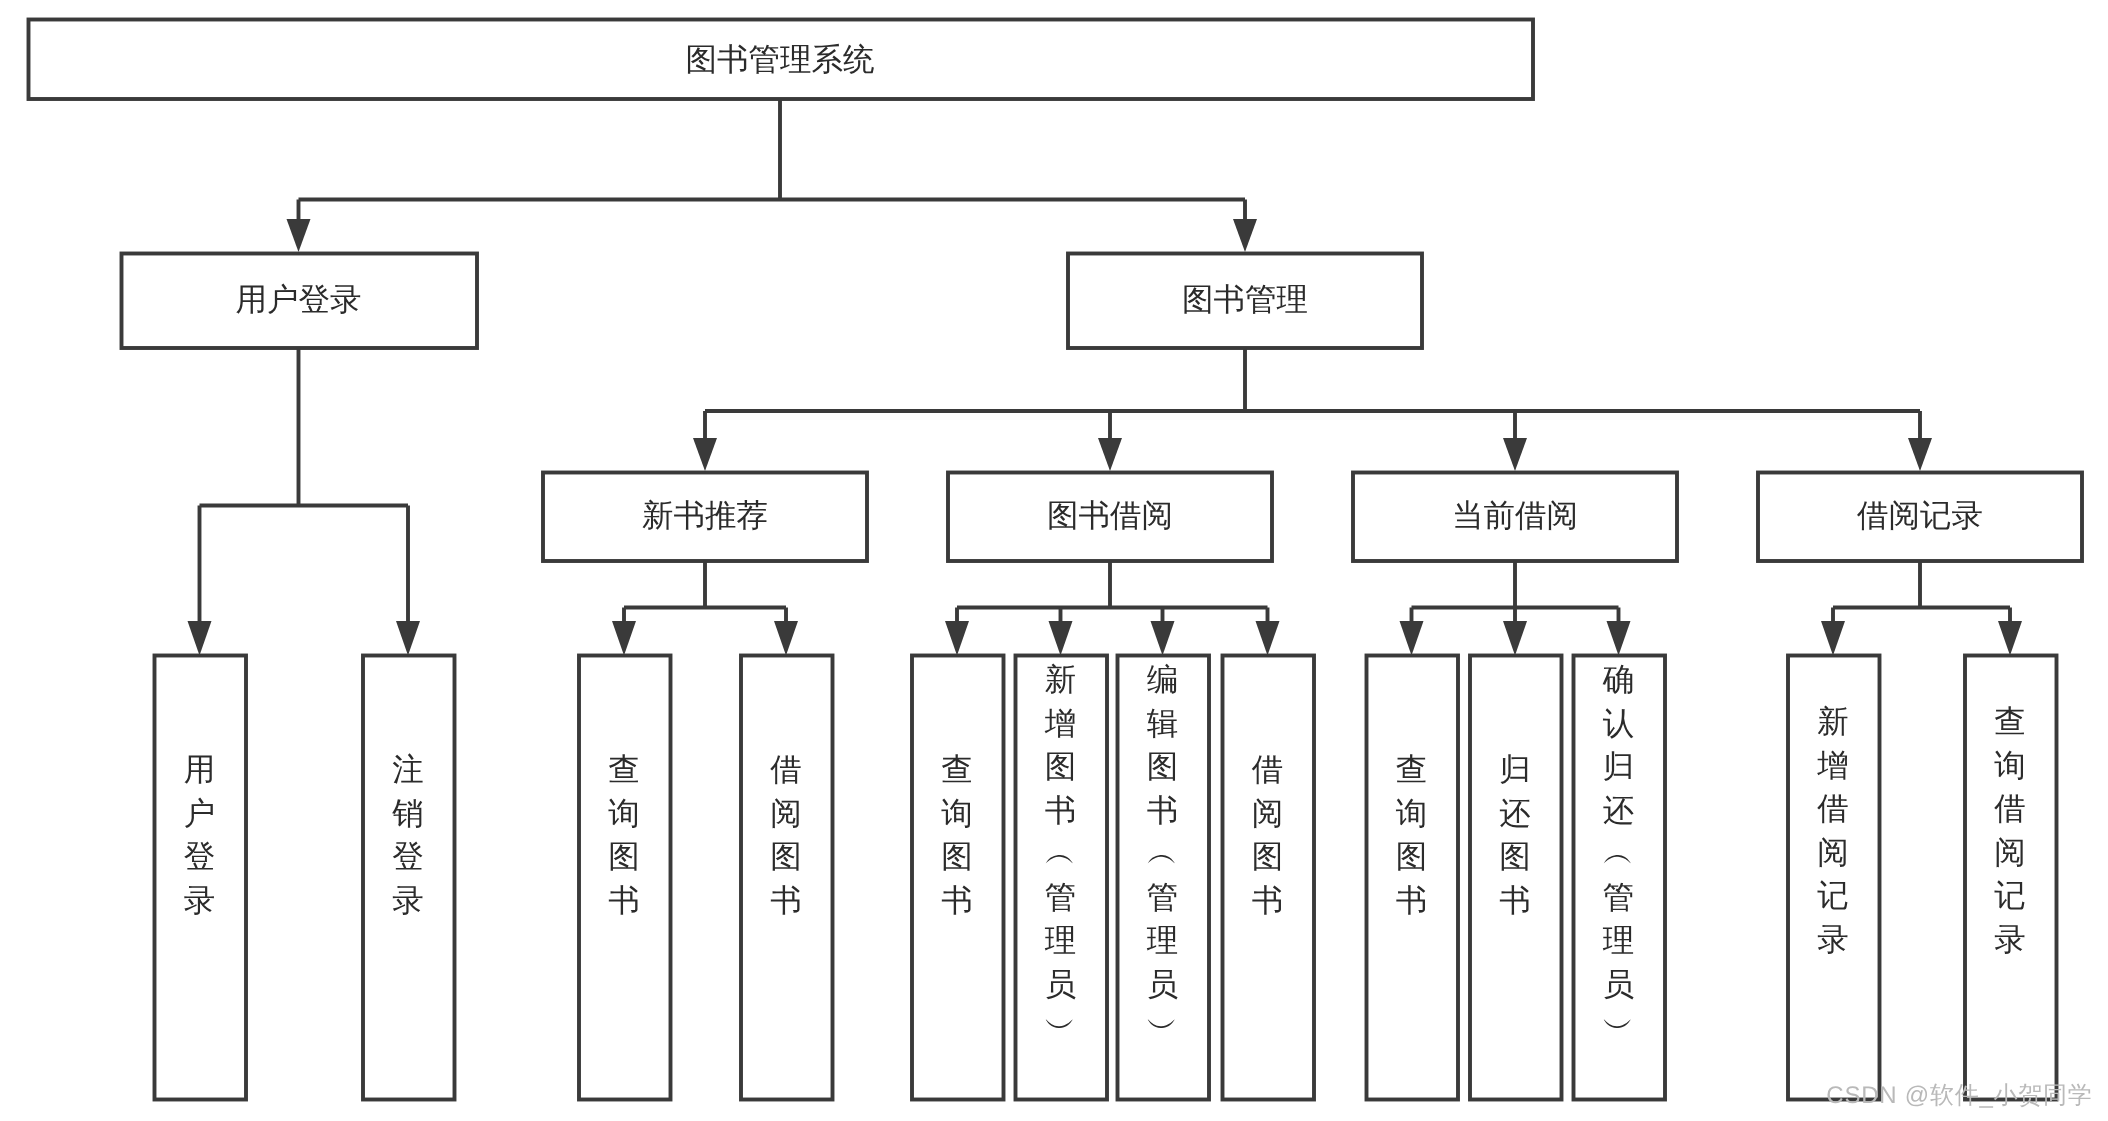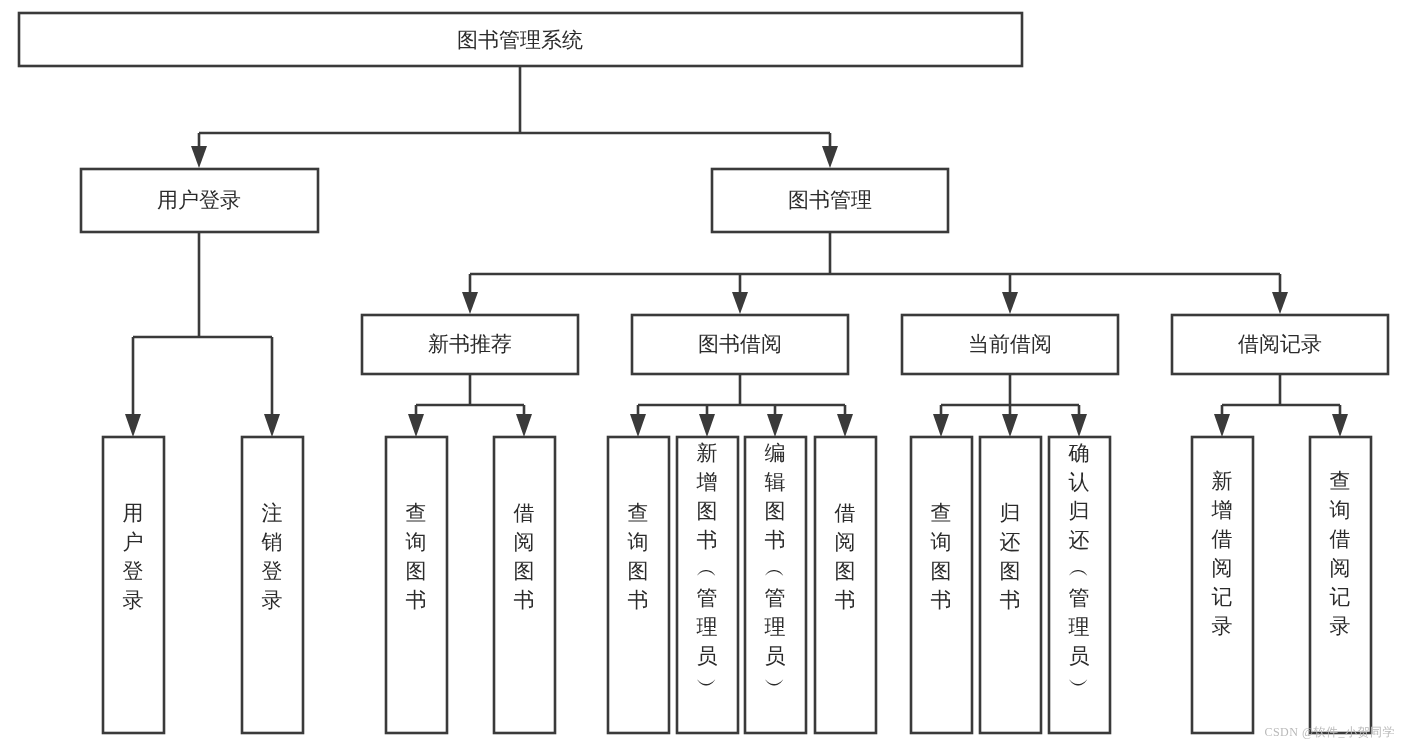--- a/index.html
+++ b/index.html
@@ -51,22 +51,22 @@
   .node-label-v {
     font-family: "DejaVu Sans", "Liberation Sans", sans-serif;
     font-size: 21px;
     fill: #2b2b2b;
     text-anchor: middle;
   }
   .watermark {
     position: absolute;
     right: 10px;
     bottom: 6px;
-    font-family: Liberation Serif, serif;
-    font-size: 12px;
+    font-family: Liberation Sans, sans-serif;
+    font-size: 16px;
     color: #b9b9b9;
     letter-spacing: 0.5px;
     white-space: nowrap;
     user-select: none;
   }
 </style>
 </head>
 <body>
 
 <div id="diagram-root">

